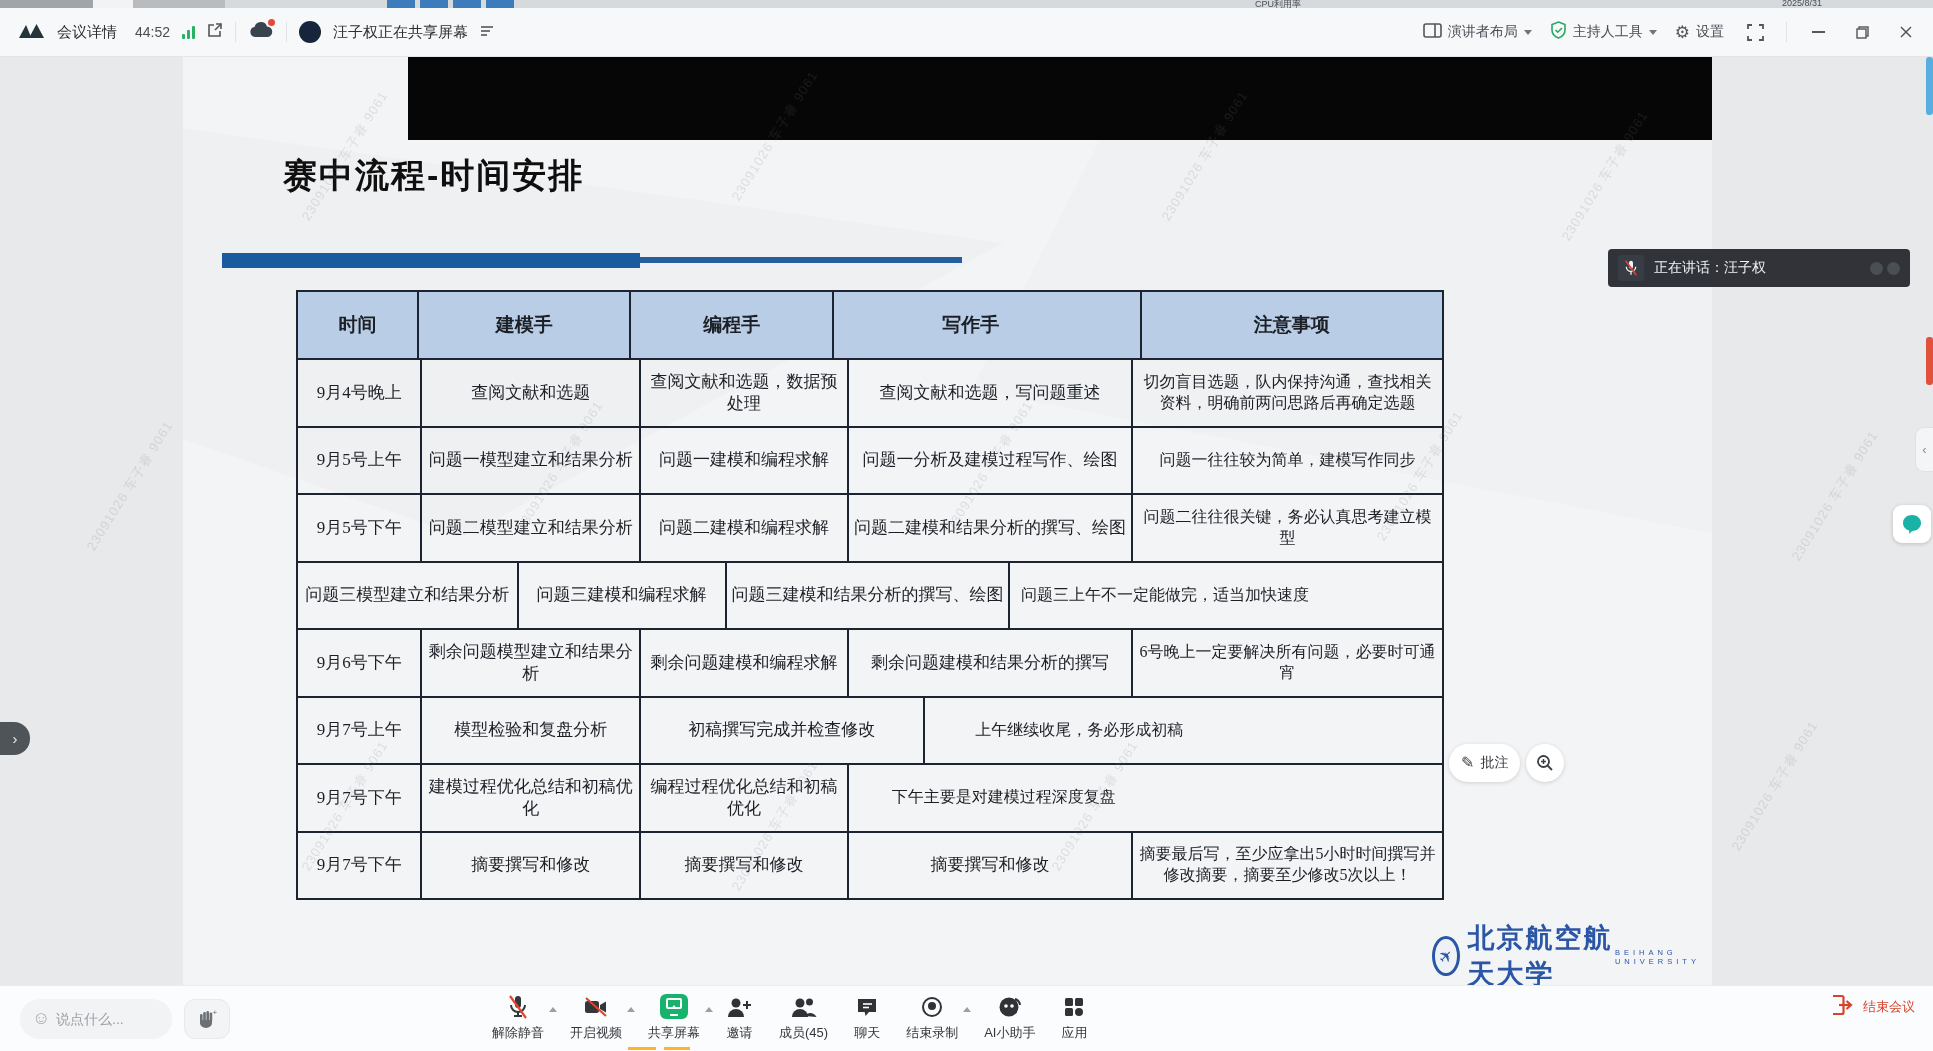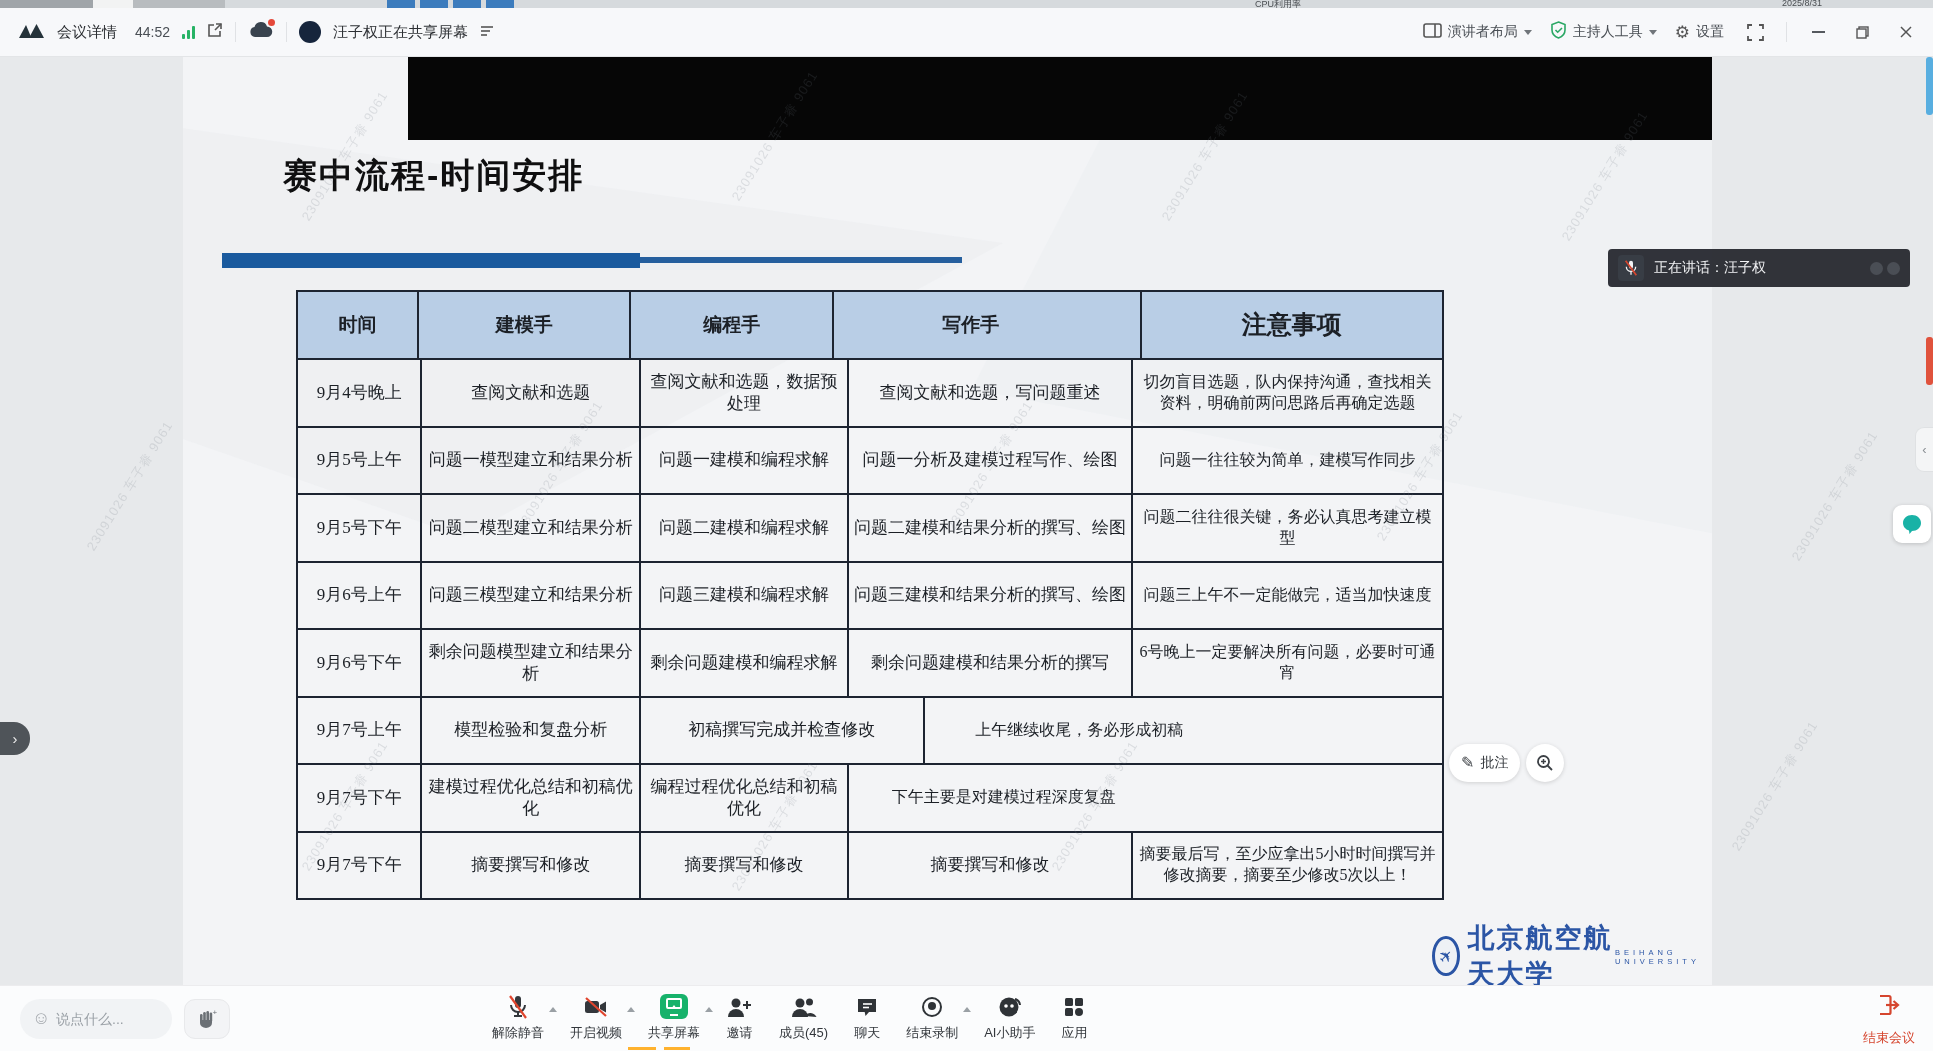--- a/index.html
+++ b/index.html
@@ -49,21 +49,21 @@
   .tbl { position:absolute; left:113px; top:233px; width:1148px; height:610px;
     border:2px solid #1d2431; display:flex; flex-direction:column;
     font-family:"Liberation Serif","DejaVu Serif",serif; color:#1c2026; }
   .tr { display:flex; flex:1; border-top:2px solid #1d2431; }
   .tr.hd { flex:0 0 66px; border-top:none; background:#b9cee6; font-weight:bold; }
   .td { border-left:2px solid #1d2431; display:flex; align-items:center; justify-content:center;
     text-align:center; font-size:17px; line-height:1.3; padding:2px 4px; }
   .td:first-child { border-left:none; }
   .tr.hd .td { font-size:19px; }
   .c0{width:10.7%;} .c1{width:19.1%;} .c2{width:18.2%;} .c3{width:24.8%;} .c4{width:27.2%; font-size:16px;}
-  .tr.hd .c4{font-size:25px;margin-left:32px;}
+  .tr.hd .c4{font-size:19px;margin-left:32px;}
 
   
   .uni { position:absolute; left:1249px; top:863px; display:flex; align-items:center; gap:8px; }
   .uni-badge { width:40px; height:40px; border:3px solid #2b55a5; border-radius:50%; background:#eef1f5;
     display:flex; align-items:center; justify-content:center; }
   .uni-badge span { color:#2b55a5; font-size:17px; transform:rotate(-45deg); }
   .uni-txt { display:flex; flex-direction:row; align-items:center; }
   .uni-name { font-family:"Liberation Serif","DejaVu Serif",serif; font-weight:bold; font-size:27px;
     color:#2b55a5; letter-spacing:2px; }
   .uni-en { font-size:7.5px; letter-spacing:4px; color:#2b55a5; margin-top:1px; }
@@ -116,21 +116,21 @@
   .tool .lb { font-size:13px; color:#33373c; white-space:nowrap; }
   .caret-up-sm { position:absolute; right:-13px; top:10px; width:0; height:0;
     border:4px solid transparent; border-bottom:5px solid #9aa0a5; }
   .share-ic { width:28px; height:25px; background:#17b26b; border-radius:6px; position:relative; }
   .share-ic .mon { position:absolute; left:6px; top:4px; width:16px; height:11px; border:2px solid #fff; border-radius:2px; }
   .share-ic .arr { position:absolute; left:11px; top:8px; width:0; height:0;
     border:3px solid transparent; border-bottom:4px solid #fff; }
   .share-ic .base { position:absolute; left:10px; bottom:3px; width:8px; height:2px; background:#fff; }
   .rec-ic { width:20px; height:20px; border:2.5px solid #2f3337; border-radius:50%; position:relative; }
   .rec-ic i { position:absolute; left:3.5px; top:3.5px; width:8px; height:8px; background:#2f3337; border-radius:50%; }
-  .endbtn { position:absolute; right:18px; top:7px; display:flex; flex-direction:column; align-items:center; gap:8px;text-align:center; }
+  .endbtn { position:absolute; right:18px; top:7px; display:flex; align-items:center; gap:8px;text-align:center; }
   .endbtn .lb { font-size:13px; color:#d5452e; }
   .orange1 { position:absolute; left:628px; top:61px; width:28px; height:3px; background:#ffb22e; }
   .orange2 { position:absolute; left:664px; top:61px; width:26px; height:3px; background:#ffb22e; }
 </style>
 </head>
 <body>
 
 <div class="root">
 
   <div class="bgstrip">
@@ -275,21 +275,20 @@
           <div class="td c4">问题一往往较为简单，建模写作同步</div>
         </div>
         <div class="tr">
           <div class="td c0">9月5号下午</div>
           <div class="td c1">问题二模型建立和结果分析</div>
           <div class="td c2">问题二建模和编程求解</div>
           <div class="td c3">问题二建模和结果分析的撰写、绘图</div>
           <div class="td c4">问题二往往很关键，务必认真思考建立模型</div>
         </div>
         <div class="tr">
-          <div class="td c0">9月6号上午</div>
           <div class="td c1">问题三模型建立和结果分析</div>
           <div class="td c2">问题三建模和编程求解</div>
           <div class="td c3">问题三建模和结果分析的撰写、绘图</div>
           <div class="td c4">问题三上午不一定能做完，适当加快速度</div>
         </div>
         <div class="tr">
           <div class="td c0">9月6号下午</div>
           <div class="td c1">剩余问题模型建立和结果分析</div>
           <div class="td c2">剩余问题建模和编程求解</div>
           <div class="td c3">剩余问题建模和结果分析的撰写</div>

